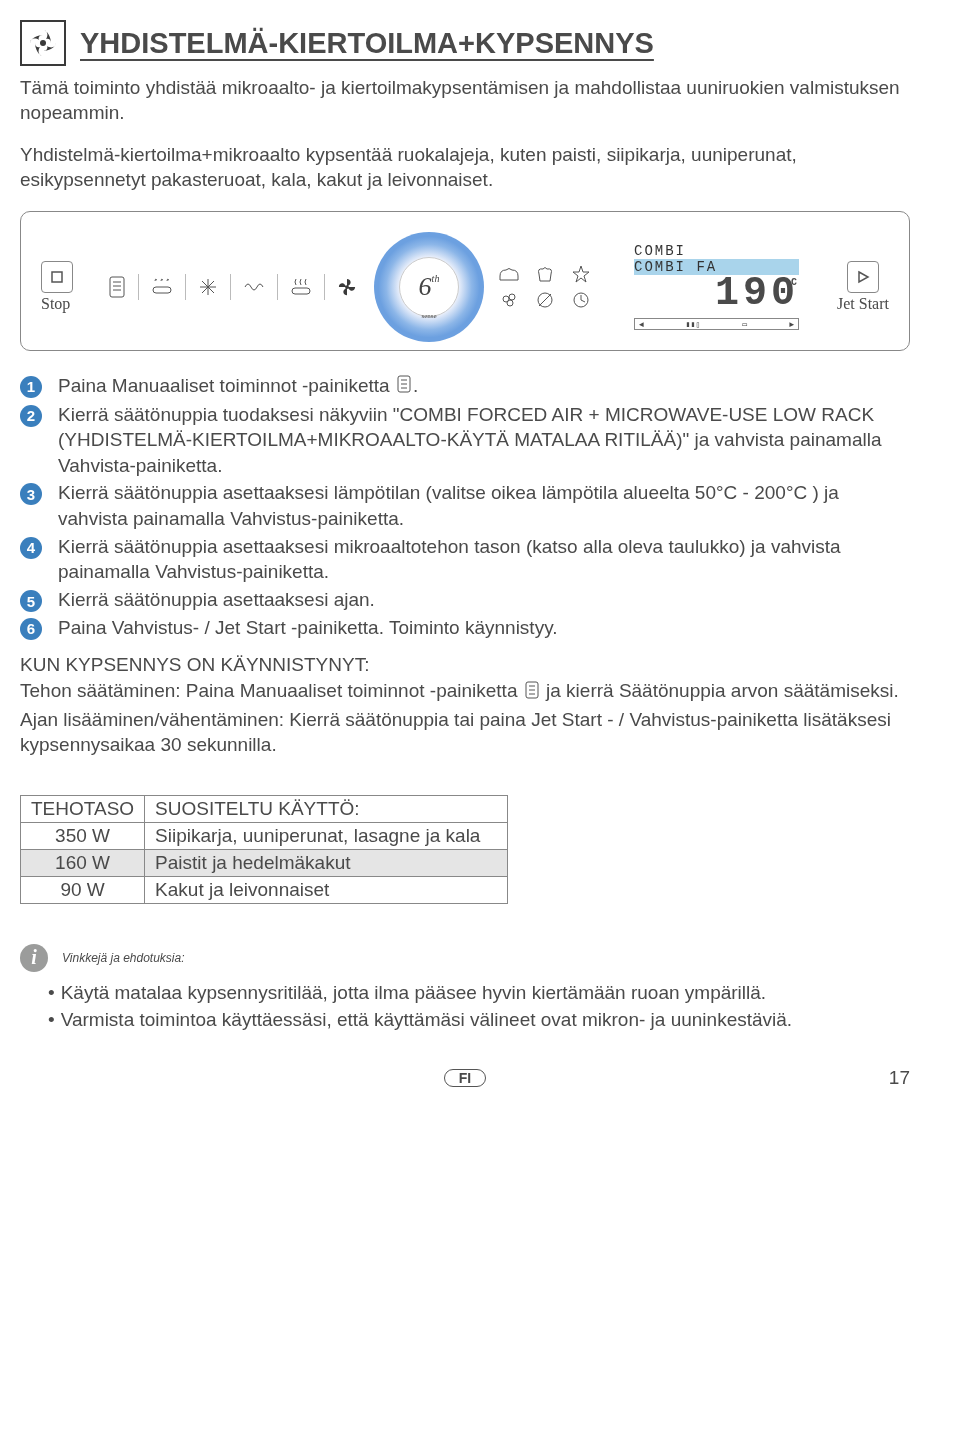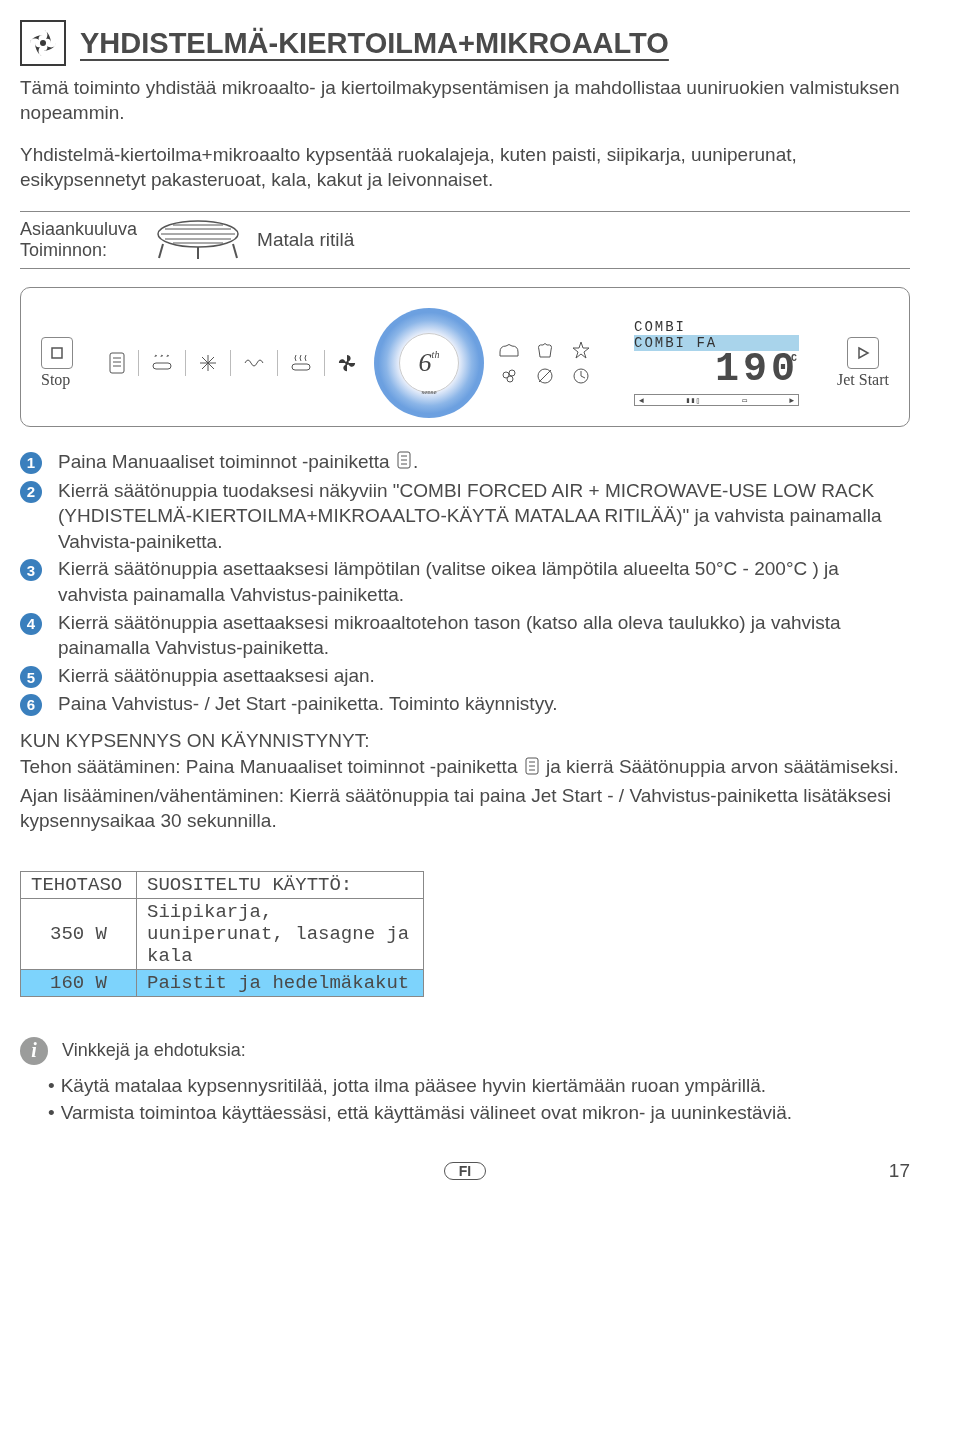--- a/index.html
+++ b/index.html
@@ -122,26 +122,25 @@
   .inline-icon { display: inline-block; vertical-align: middle; margin: 0 2px;}
 
   .sub-heading { font-size: 19px; margin-top: 14px; margin-bottom: 2px; }
   .para { font-size: 19px; line-height: 1.32; margin-bottom: 2px; }
   .gap { height: 18px; }
 
   table.power {
     border-collapse: collapse;
     margin-top: 18px;
     font-size: 19px;
-    width: 404px;
-    font-family: Liberation Mono, monospace;
+    width: 488px;
   }
   table.power th { font-weight: normal; border: 1px solid #888; padding: 2px 10px; text-align: left; }
   table.power td { border: 1px solid #888; padding: 2px 10px; }
-  table.power tr.hl td { background: #7dd3fc; }
+  table.power tr.hl td { background: #e5e5e5; }
   table.power td.c1 { text-align: center; width: 95px; }
 
   .tips-row { display: flex; align-items: center; margin-top: 40px; margin-bottom: 8px;}
   .info-badge {
     width: 28px; height: 28px; border-radius: 50%;
     background: #9b9c9b; color: #fff; font-family: Georgia, serif; font-style: italic; font-weight:bold;
     display:flex; align-items:center; justify-content:center; font-size: 20px;
     margin-right: 14px;
   }
   .tips-list { font-size: 19px; line-height: 1.4; margin-left: 28px; }
@@ -164,44 +163,26 @@
       <svg viewBox="0 0 32 32">
         <g fill="#3a3a3a">
           <circle cx="16" cy="16" r="3"></circle>
           <path d="M16 3 C20 3 22 8 19 12 C21 11 24 12 24 16 C24 10 20 3 16 3 Z"></path>
           <path d="M29 16 C29 20 24 22 20 19 C21 21 20 24 16 24 C22 24 29 20 29 16 Z"></path>
           <path d="M16 29 C12 29 10 24 13 20 C11 21 8 20 8 16 C8 22 12 29 16 29 Z"></path>
           <path d="M3 16 C3 12 8 10 12 13 C11 11 12 8 16 8 C10 8 3 12 3 16 Z"></path>
         </g>
       </svg>
     </div>
-    <div class="section-title">YHDISTELMÄ-KIERTOILMA+MIKROAALTO</div>
+    <div class="section-title">YHDISTELMÄ-KIERTOILMA+KYPSENNYS</div>
   </div>
 
   <div class="intro">Tämä toiminto yhdistää mikroaalto- ja kiertoilmakypsentämisen ja mahdollistaa uuniruokien valmistuksen nopeammin.</div>
   <div class="intro">Yhdistelmä-kiertoilma+mikroaalto kypsentää ruokalajeja, kuten paisti, siipikarja, uuniperunat, esikypsennetyt pakasteruoat, kala, kakut ja leivonnaiset.</div>
 
-  <div class="accessory-row">
-    <div class="acc-label">
-      <div>Asiaankuuluva</div>
-      <div>Toiminnon:</div>
-    </div>
-    <svg class="rack-svg" width="90" height="44" viewBox="0 0 90 44">
-      <ellipse cx="45" cy="16" rx="40" ry="13" fill="none" stroke="#555" stroke-width="1.5"></ellipse>
-      <line x1="8" y1="16" x2="82" y2="16" stroke="#555"></line>
-      <line x1="12" y1="11" x2="78" y2="11" stroke="#555"></line>
-      <line x1="12" y1="21" x2="78" y2="21" stroke="#555"></line>
-      <line x1="20" y1="7" x2="70" y2="7" stroke="#555"></line>
-      <line x1="20" y1="25" x2="70" y2="25" stroke="#555"></line>
-      <line x1="10" y1="26" x2="6" y2="40" stroke="#555" stroke-width="2"></line>
-      <line x1="80" y1="26" x2="84" y2="40" stroke="#555" stroke-width="2"></line>
-      <line x1="45" y1="29" x2="45" y2="41" stroke="#555" stroke-width="2"></line>
-    </svg>
-    <div class="acc-name">Matala ritilä</div>
-  </div>
 
   <div class="panel">
     <div class="panel-left">
       <div class="btn-stack">
         <div class="btn-box">
           <svg width="12" height="12">
               <rect x="1" y="1" width="10" height="10" fill="none" stroke="#555" stroke-width="1.5"></rect>
             </svg>
         </div>
         <div class="stop-label">Stop</div>
@@ -382,26 +363,30 @@
       <th>SUOSITELTU KÄYTTÖ:</th>
     </tr>
     <tr>
       <td class="c1">350 W</td>
       <td>Siipikarja, uuniperunat, lasagne ja kala</td>
     </tr>
     <tr class="hl">
       <td class="c1">160 W</td>
       <td>Paistit ja hedelmäkakut</td>
     </tr>
+    <tr>
+      <td class="c1">90 W</td>
+      <td>Kakut ja leivonnaiset</td>
+    </tr>
   </tbody>
     </table>
 
   <div class="tips-row">
     <div class="info-badge">i</div>
-    <div style="font-size:18px;">Vinkkejä ja ehdotuksia:</div>
+    <div style="font-size:12px;font-style:italic;">Vinkkejä ja ehdotuksia:</div>
   </div>
   <div class="tips-list">
     <div class="bullet-row">
         <span class="bullet">•</span>
         <span>Käytä matalaa kypsennysritilää, jotta ilma pääsee hyvin kiertämään ruoan ympärillä.</span>
       </div>
     <div class="bullet-row">
         <span class="bullet">•</span>
         <span>Varmista toimintoa käyttäessäsi, että käyttämäsi välineet ovat mikron- ja uuninkestäviä.</span>
       </div>

